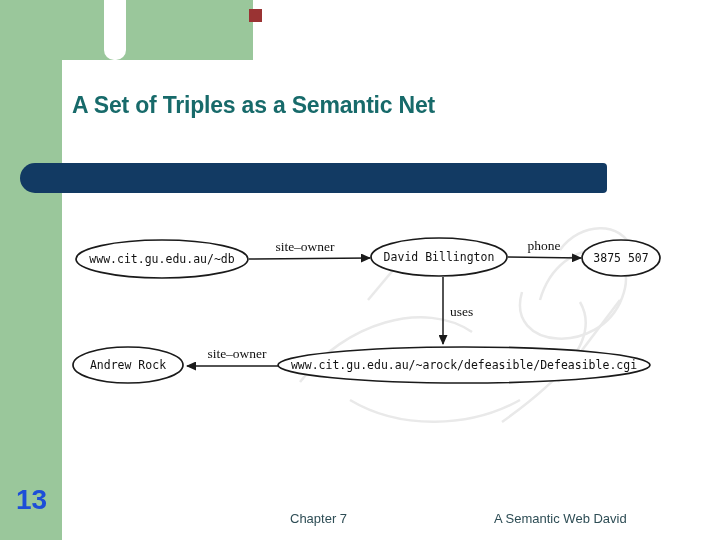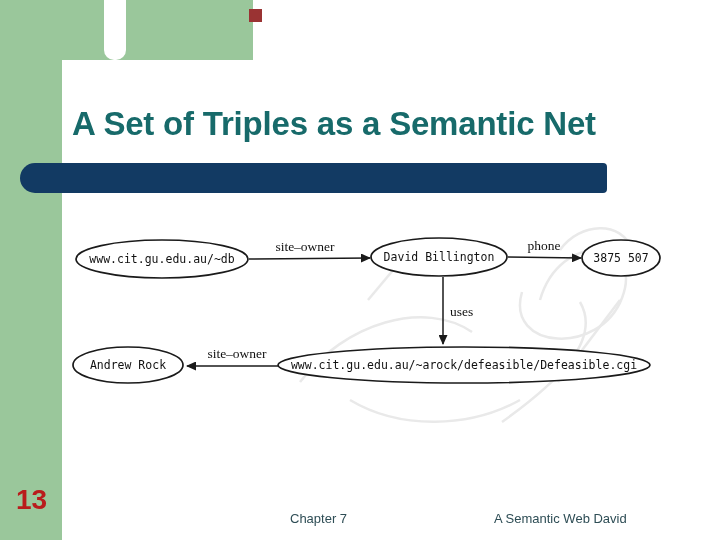--- a/index.html
+++ b/index.html
@@ -22,22 +22,22 @@
   }
   .content-box{
     position:absolute;left:65px;top:60px;width:655px;height:480px;
     background:#ffffff;border-top-left-radius:38px;
   }
   .red-square{
     position:absolute;left:249px;top:9px;width:13px;height:13px;
     background:var(--accent-red,#9a3333);
   }
   .title{
-    position:absolute;left:72px;top:105px;width:640px;
-    font-size:33px;font-weight:bold;letter-spacing:-0.2px;white-space:nowrap;
+    position:absolute;left:72px;top:92px;width:640px;
+    font-size:23px;font-weight:bold;letter-spacing:-0.2px;white-space:nowrap;
     color:var(--title-teal,#176a6a);
   }
   .navy-bar{
     position:absolute;left:20px;top:163px;width:587px;height:30px;
     background:var(--navy-bar,#123a63);
     border-radius:15px 4px 4px 15px;
   }
   #diagram{
     position:absolute;left:0;top:0;width:720px;height:540px;
   }
@@ -47,21 +47,21 @@
     font-size:11.5px;fill:#111111;
   }
   .edge{stroke:#1a1a1a;stroke-width:1.5;}
   .edge-label{
     font-family:"Liberation Serif", serif;
     font-size:13.5px;fill:#111111;
   }
   .watermark{stroke:#e9e9e9;fill:none;stroke-width:2.5;}
   .page-number{
     position:absolute;left:16px;top:484px;
-    font-size:28px;font-weight:bold;color:#b91c1c;
+    font-size:28px;font-weight:bold;color:#1d4ed8;
   }
   .footer-text{
     position:absolute;top:511px;font-size:13px;
     color:var(--footer-text,#2e4d55);
   }
   .footer-chapter{left:290px;}
   .footer-book{left:494px;}
 </style>
 </head>
 <body>

